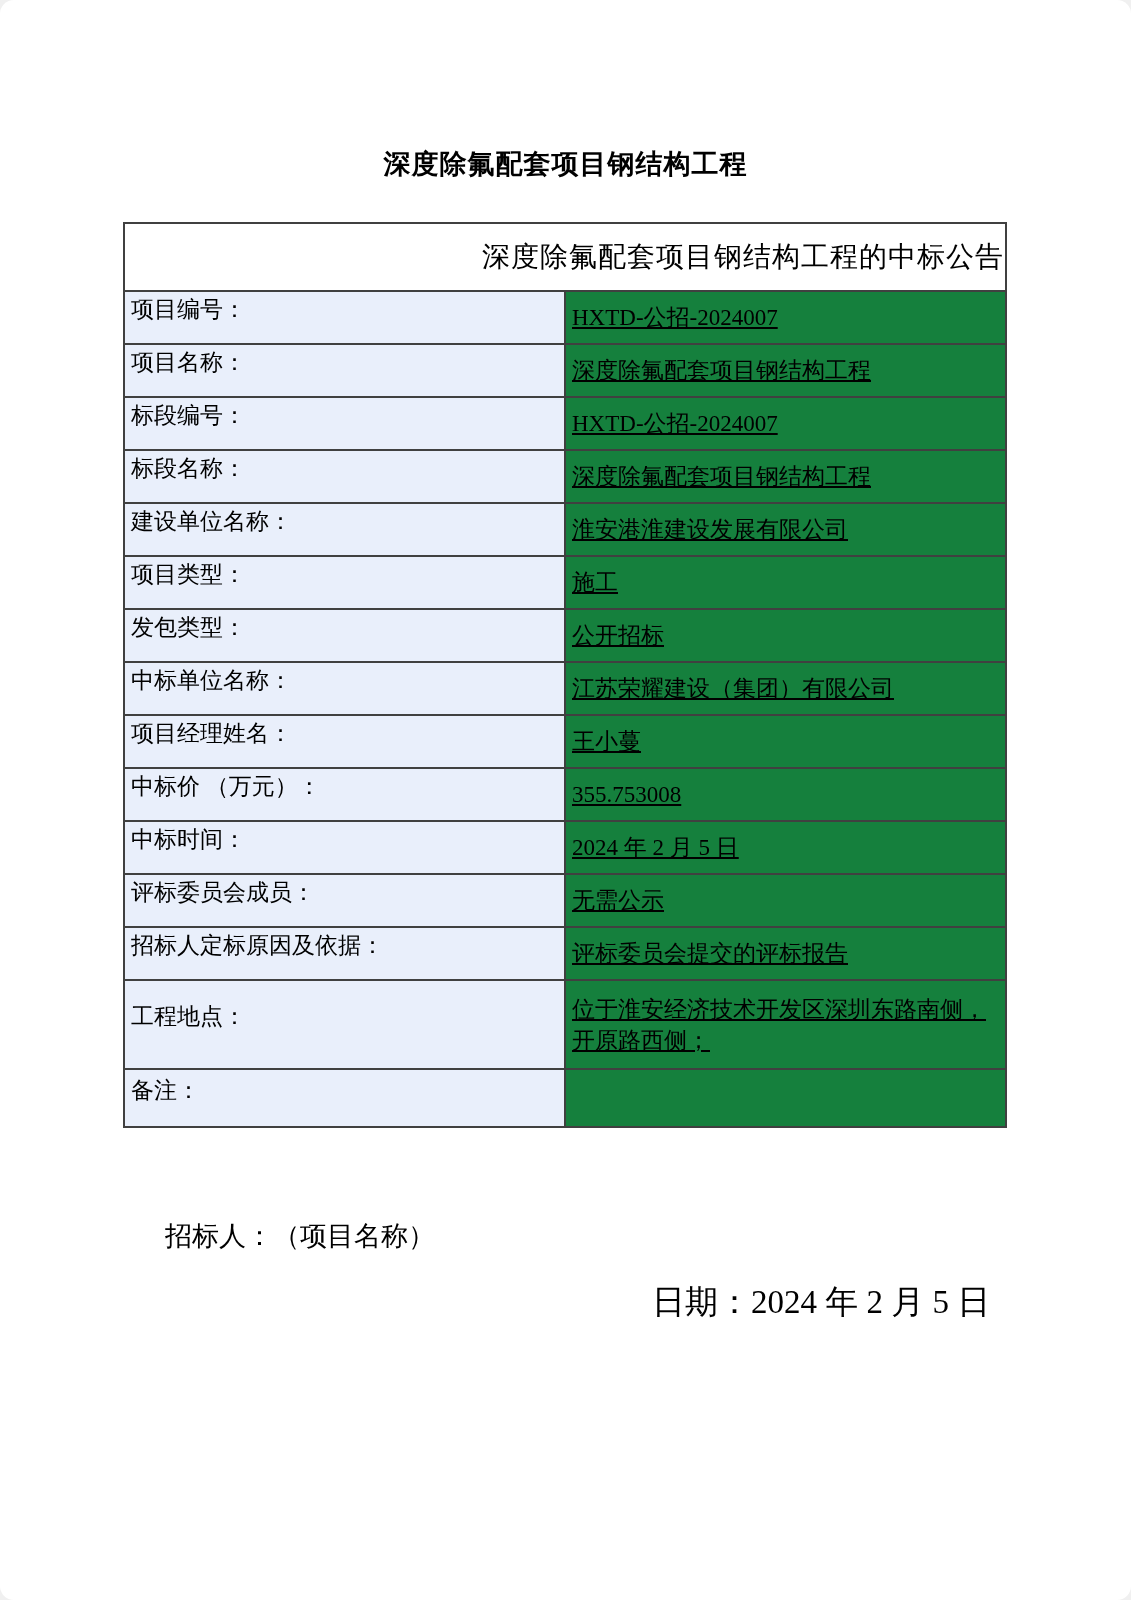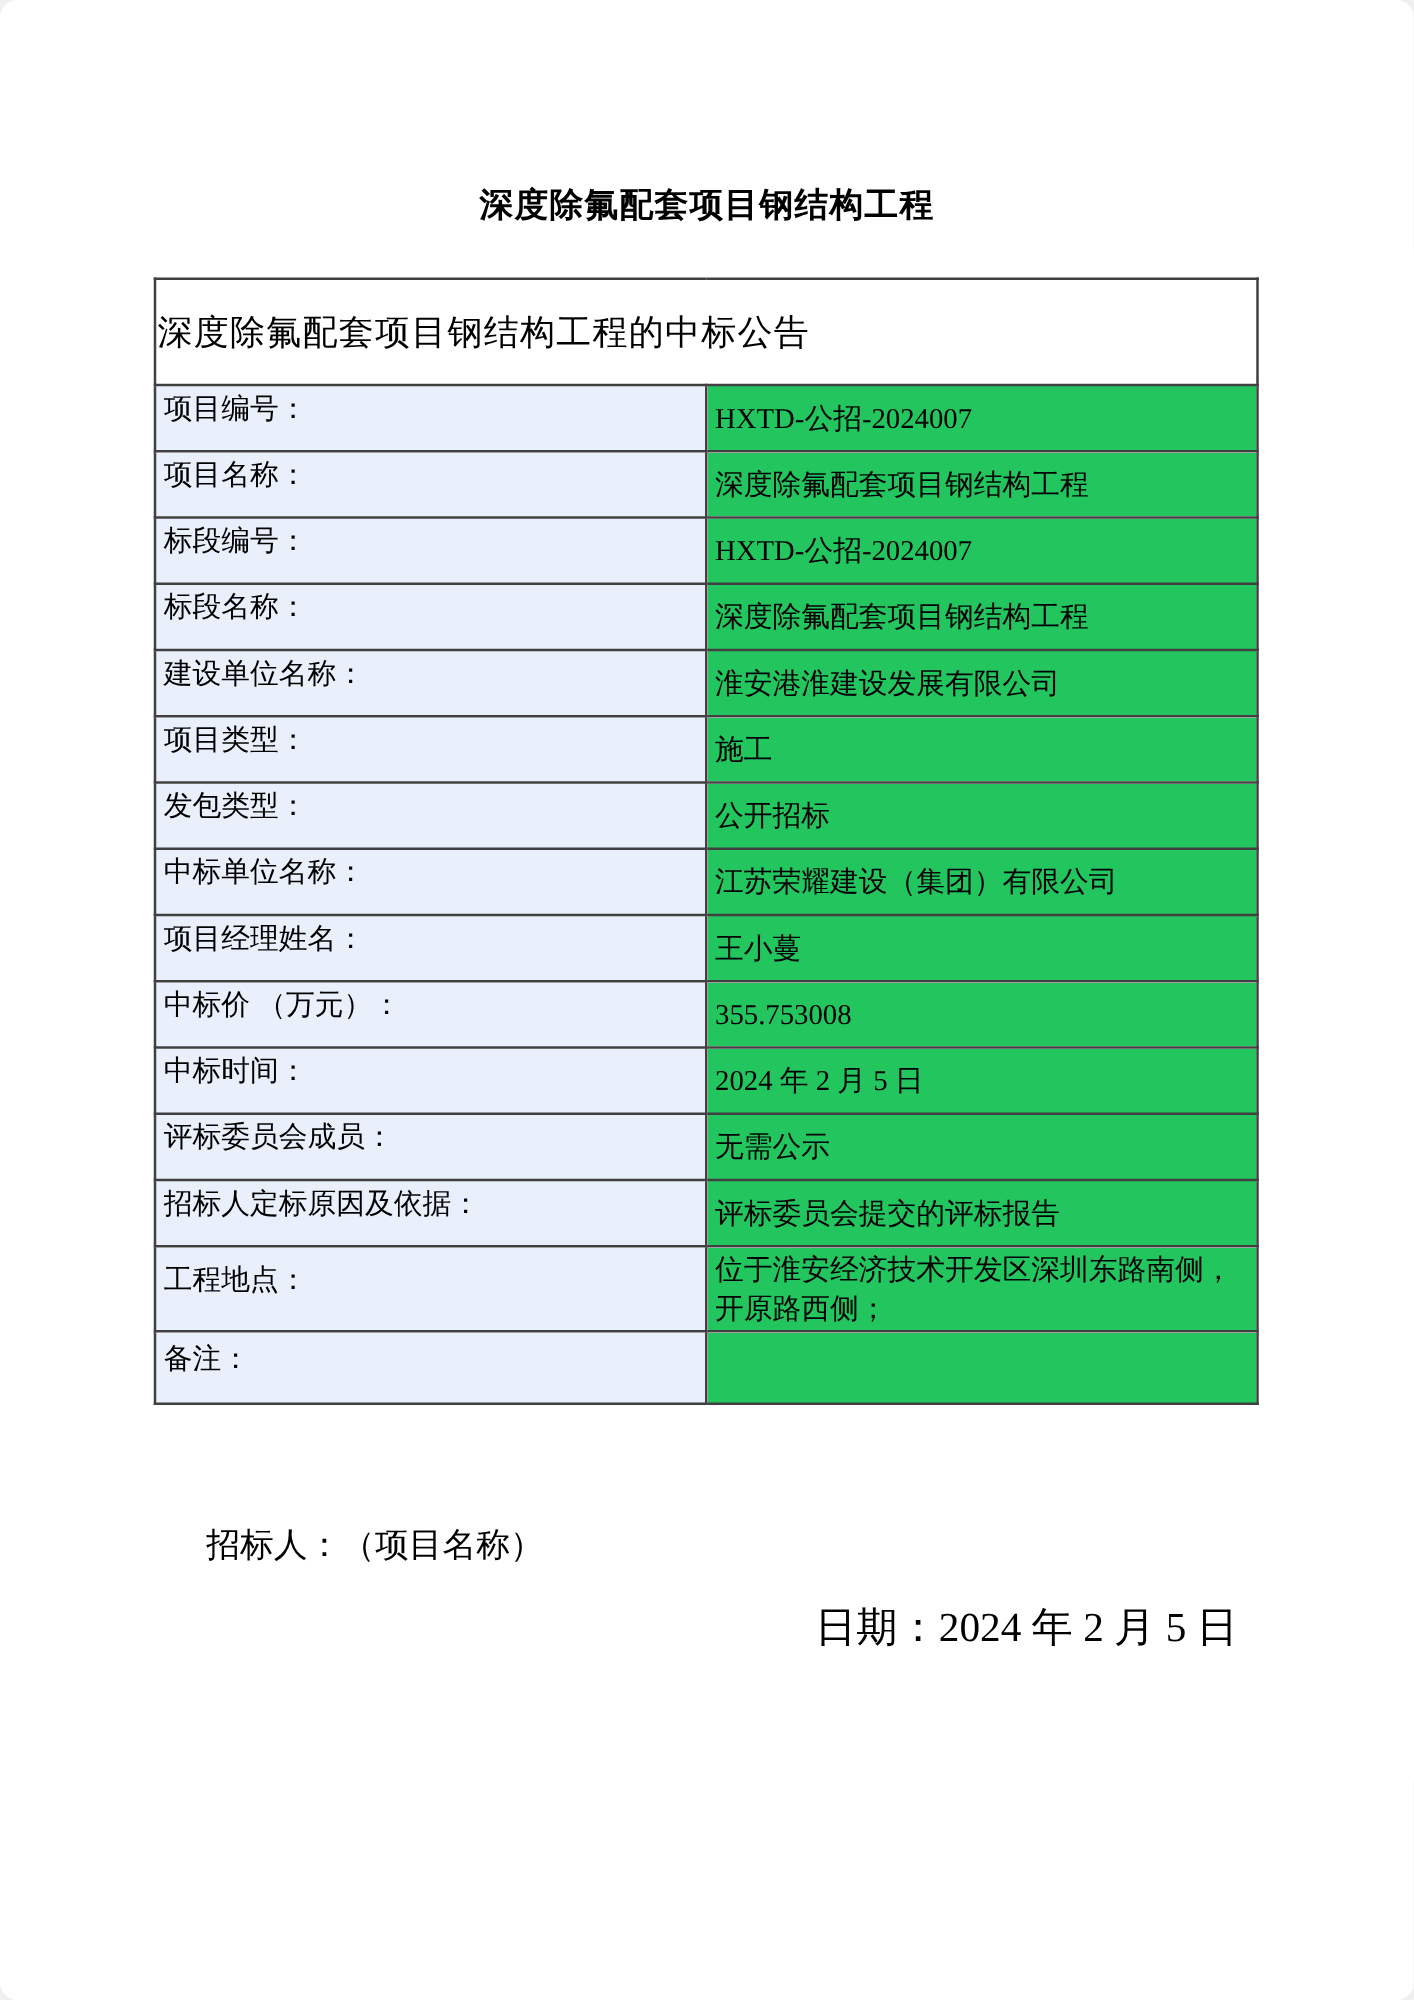--- a/index.html
+++ b/index.html
@@ -47,38 +47,39 @@
     font-family: "Liberation Serif", "DejaVu Serif", serif;
     font-size: 23px;
     color: var(--text-color);
   }
   .notice-table td {
     border: 2px solid var(--border-color);
     vertical-align: middle;
     overflow: hidden;
   }
   .notice-table .table-title-cell {
-    height: 85px;
-    text-align: left;
+    height: 68px;
+    text-align: right;
     font-size: 28px;
     letter-spacing: 1px;
     background: #ffffff;
     margin-left: 40px;
   }
   .notice-table td.label-cell {
     width: 317px;
     background: var(--label-bg);
     padding: 2px 4px 18px 6px;
   }
   .notice-table td.value-cell {
-    background: #22c55e;
+    background: #15803d;
     padding: 2px 12px 2px 6px;
+    text-decoration: underline;
   }
   .notice-table tr.std-row { height: 52px; }
-  .notice-table tr.tall-row { height: 68px; }
+  .notice-table tr.tall-row { height: 89px; }
   .notice-table tr.note-row { height: 58px; }
   .footer-line {
     position: absolute;
     white-space: nowrap;
     font-family: "Liberation Serif", "DejaVu Serif", serif;
     color: var(--text-color);
   }
   .tenderer-line {
     left: 165px;
     top: 1218px;

